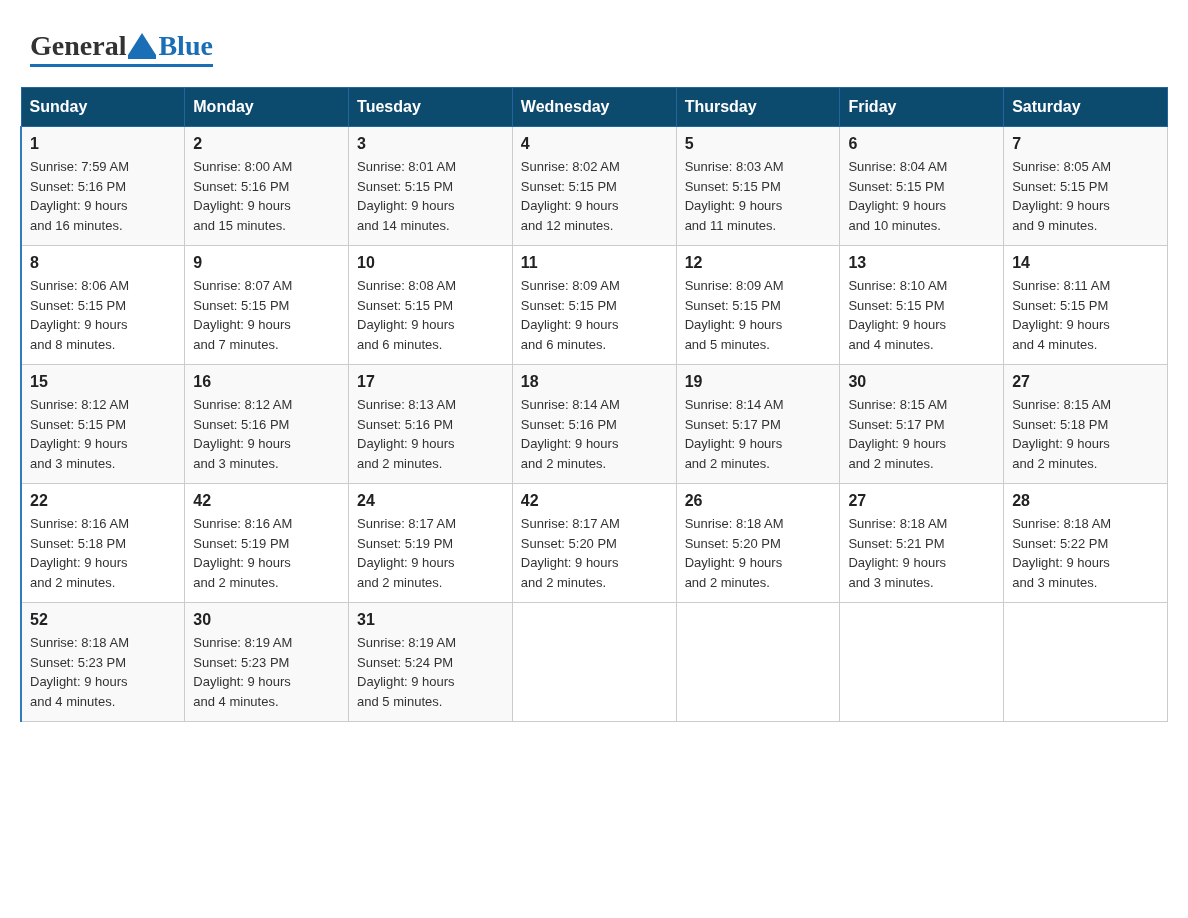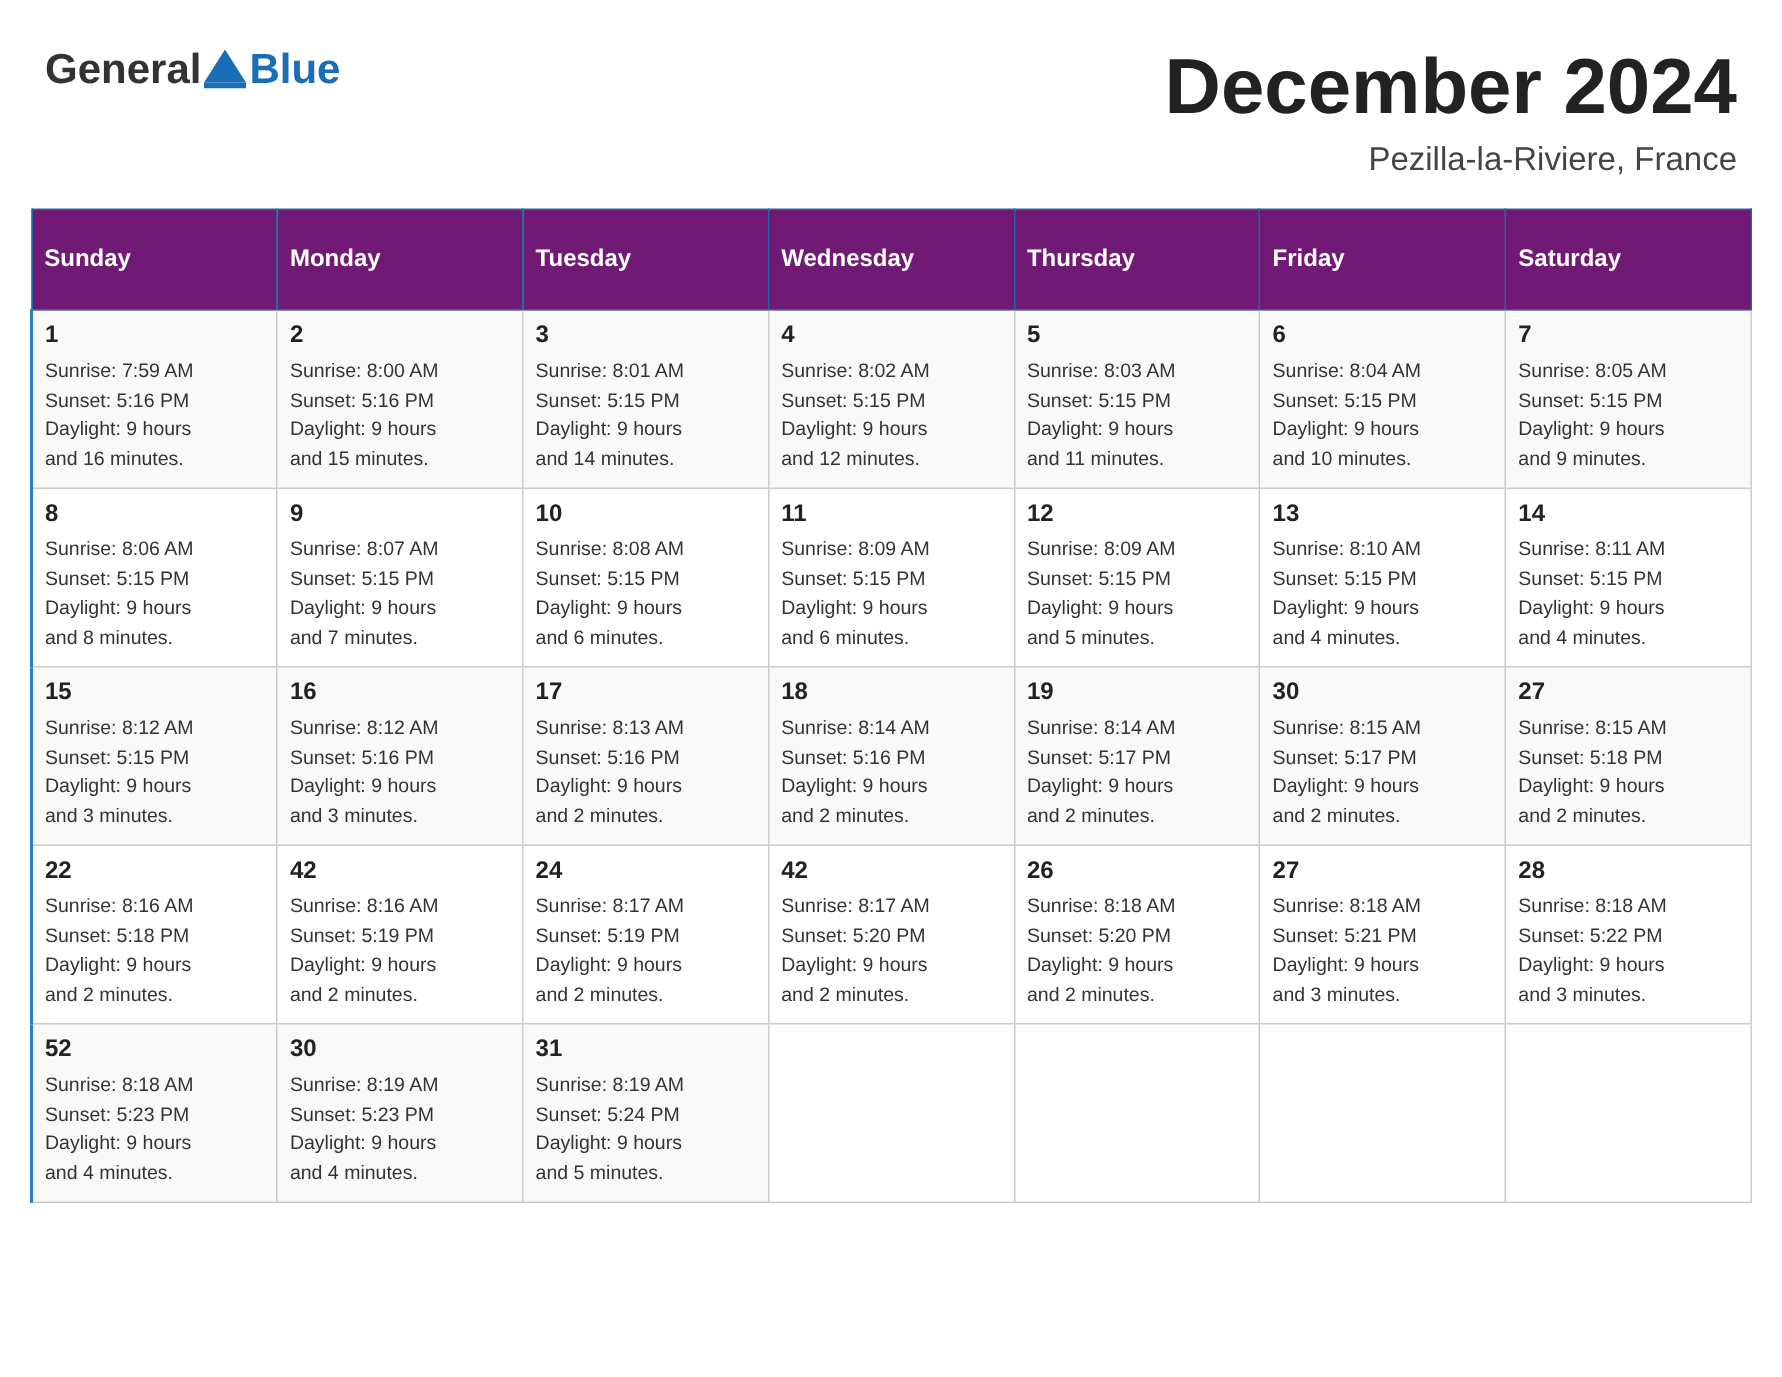--- a/index.html
+++ b/index.html
@@ -12,22 +12,23 @@
     }
     .header {
       display: flex;
       justify-content: space-between;
       align-items: flex-start;
       margin-bottom: 20px;
       padding: 10px 10px 0 10px;
     }
     .logo {
       display: flex;
-      flex-direction: row;
+      flex-direction: column;
       align-items: flex-end;
+      font-family: Liberation Serif, serif;
     }
     .logo-text {
       font-size: 28px;
       font-weight: bold;
       color: #333;
       display: flex;
       align-items: center;
     }
     .logo-general { color: #333; }
     .logo-blue { color: #1a6eb5; }
@@ -50,25 +51,25 @@
       font-size: 22px;
       color: #444;
       margin-top: 6px;
     }
     .calendar {
       width: 100%;
       border-collapse: collapse;
       border: 1px solid #aaa;
     }
     .calendar th {
-      background: #701a75;
+      background: #0c4a6e;
       color: #ffffff;
       font-size: 16px;
       font-weight: bold;
-      padding: 24px 8px;
+      padding: 10px 8px;
       text-align: left;
       border: 1px solid #2066a0;
     }
     .calendar td {
       vertical-align: top;
       padding: 8px 8px 10px 8px;
       border: 1px solid #cccccc;
       width: 14.28%;
       font-size: 13px;
       color: #333;
@@ -112,24 +113,20 @@
           <svg width="28" height="26" viewBox="0 0 28 26">
             <polygon points="14,0 28,22 0,22" fill="#1a6eb5"></polygon>
             <rect x="0" y="22" width="28" height="4" fill="#1a6eb5"></rect>
           </svg>
         </span>
         <span class="logo-blue">Blue</span>
       </span>
     </div>
     <div class="logo-line"></div>
   </div>
-  <div class="title-section">
-    <div class="calendar-title">December 2024</div>
-    <div class="calendar-subtitle">Pezilla-la-Riviere, France</div>
-  </div>
 </div>
 
 <table class="calendar">
   <thead>
     <tr>
     <th>Sunday</th>
         <th>Monday</th>
         <th>Tuesday</th>
         <th>Wednesday</th>
         <th>Thursday</th>

